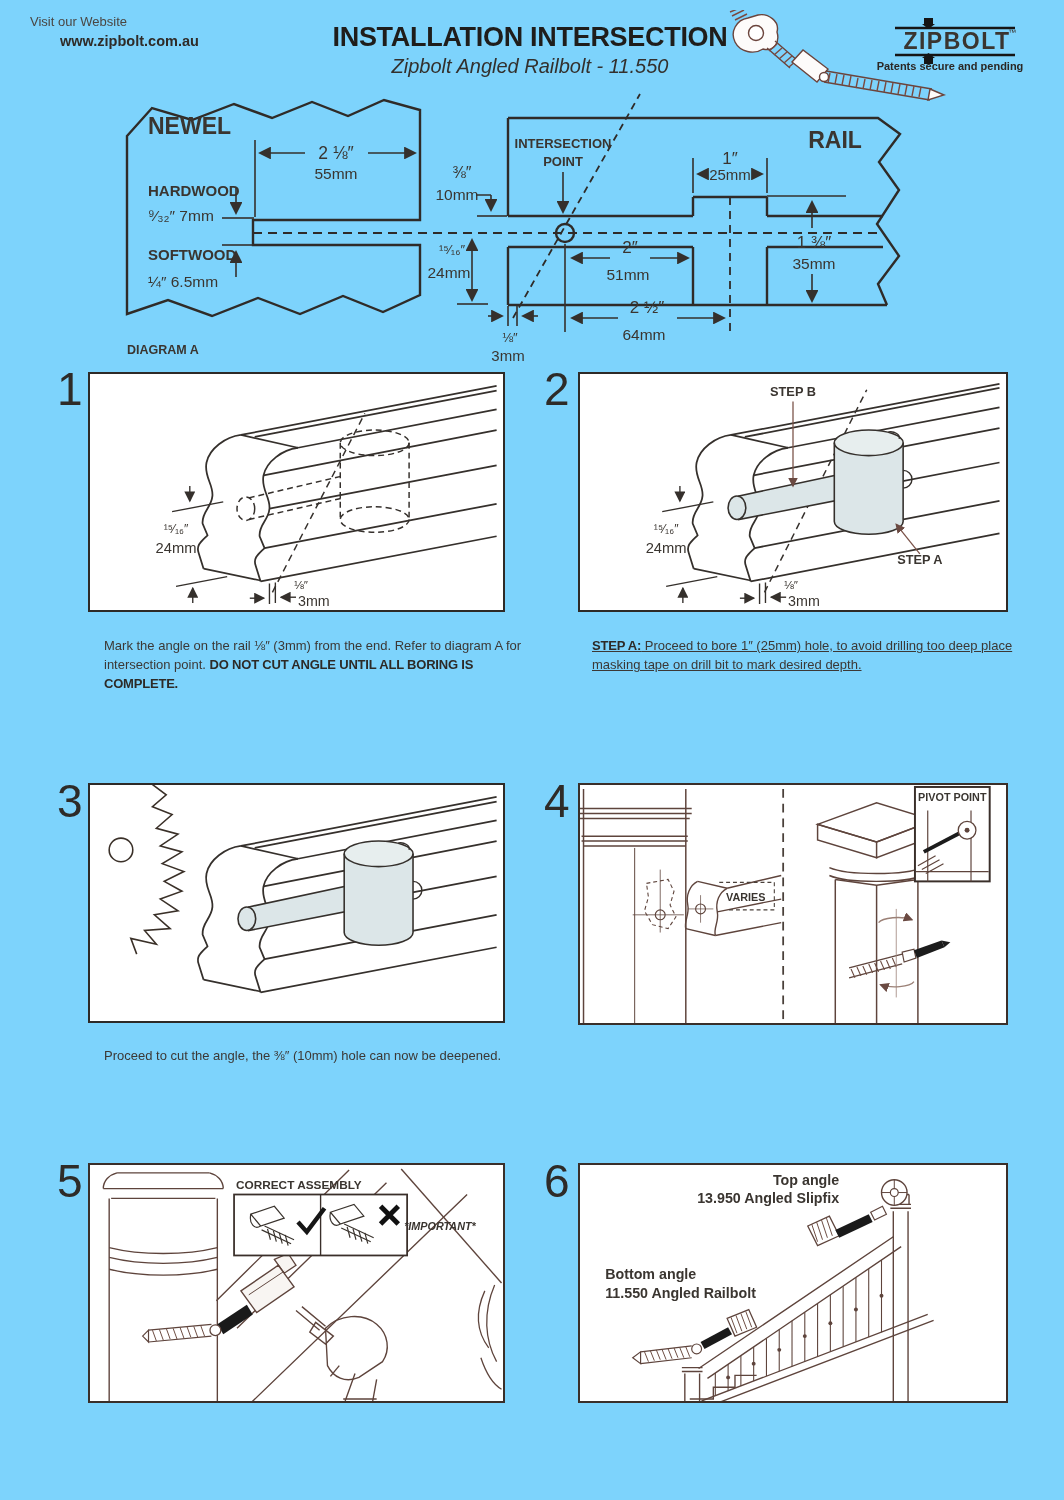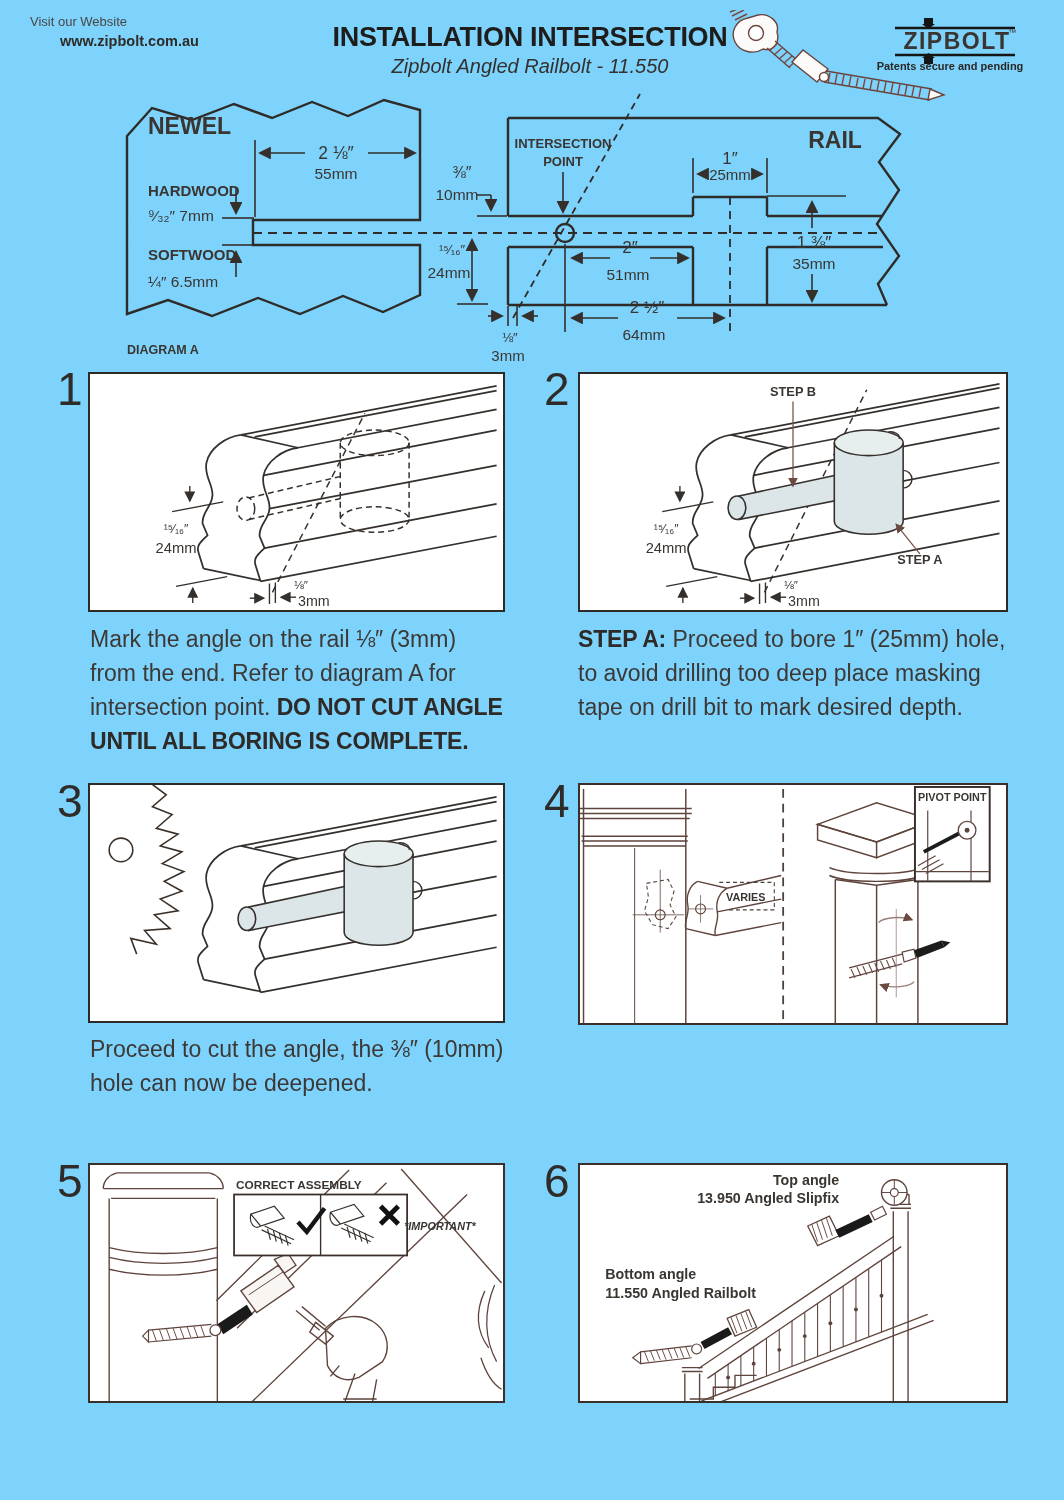--- a/index.html
+++ b/index.html
@@ -8,23 +8,23 @@
   .abs{position:absolute;}
   .visit{left:30px;top:14px;font-size:13px;color:#4a4642;}
   .site{left:28px;top:33px;font-size:14.5px;font-weight:bold;color:#2f2b28;margin-left:32px;}
   .title{left:530px;top:22px;transform:translateX(-50%);font-size:27px;font-weight:bold;
          color:#1f1d1b;letter-spacing:-0.3px;white-space:nowrap;}
   .subtitle{left:530px;top:55px;transform:translateX(-50%);font-size:20px;color:#33302d;white-space:nowrap;font-style:italic;}
   .patents{left:870px;top:60px;width:160px;text-align:center;font-size:11px;font-weight:bold;color:#2b2724;}
   .stepnum{font-size:46px;font-weight:400;color:#2e2b28;line-height:1;}
   .panel{border:2.5px solid #2e2a27;background:#fff;box-sizing:border-box;}
   .panel.warm{border-color:#3a2f2a;}
-  .cap{position:absolute;font-size:23px;line-height:1.48;color:#3c3835;margin:0;}
+  .cap{position:absolute;font-size:13px;line-height:1.48;color:#3c3835;margin:14px;}
   .cap b{color:#2d2a27;letter-spacing:-0.2px;}
-  .cap p{margin:0 0 13px 0;}
+  .cap p{margin:0 0 13px 0;text-decoration:underline;}
   svg text{fill:#3a3530;}
   svg .tb{font-weight:bold;}
 </style>
 </head>
 <body>
 
 <div class="page">
 
   <div class="abs visit">Visit our Website</div>
   <div class="abs site">www.zipbolt.com.au</div>

